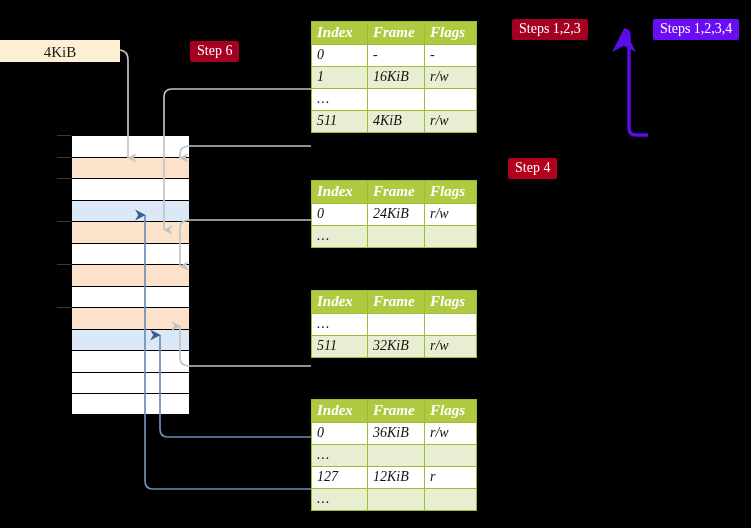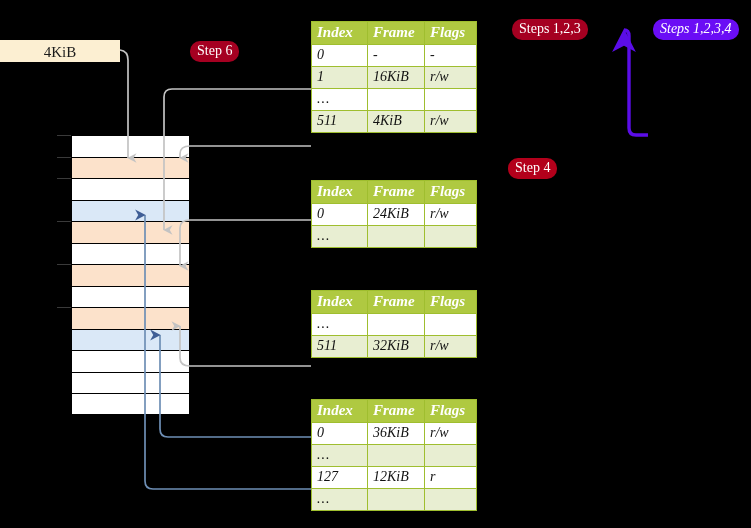--- a/index.html
+++ b/index.html
@@ -39,29 +39,29 @@
 
   
   .badge {
     position: absolute;
     color: #ffffff;
     font-size: 14px;
     line-height: 18px;
     padding: 1px 7px 2px 7px;
     box-sizing: border-box;
     white-space: nowrap;
-    border-radius: 10px;
+    border-radius: 2px;
   }
   .badge-dark-red { background: #A50021; }
   .badge-red      { background: #B3001B; }
   .badge-violet   { background: #6A0DF5; }
 
   #badge-step0      { left: 190px; top: 41px; }
   #badge-steps123   { left: 512px; top: 19px; }
-  #badge-steps1234  { left: 653px; top: 19px; font-style: italic; }
+  #badge-steps1234  { left: 653px; top: 19px; }
   #badge-step4      { left: 508px; top: 158px; }
 
   
   .mem-col {
     position: absolute;
     left: 71px;
     top: 135px;
     width: 119px;
     height: 280px;
   }

